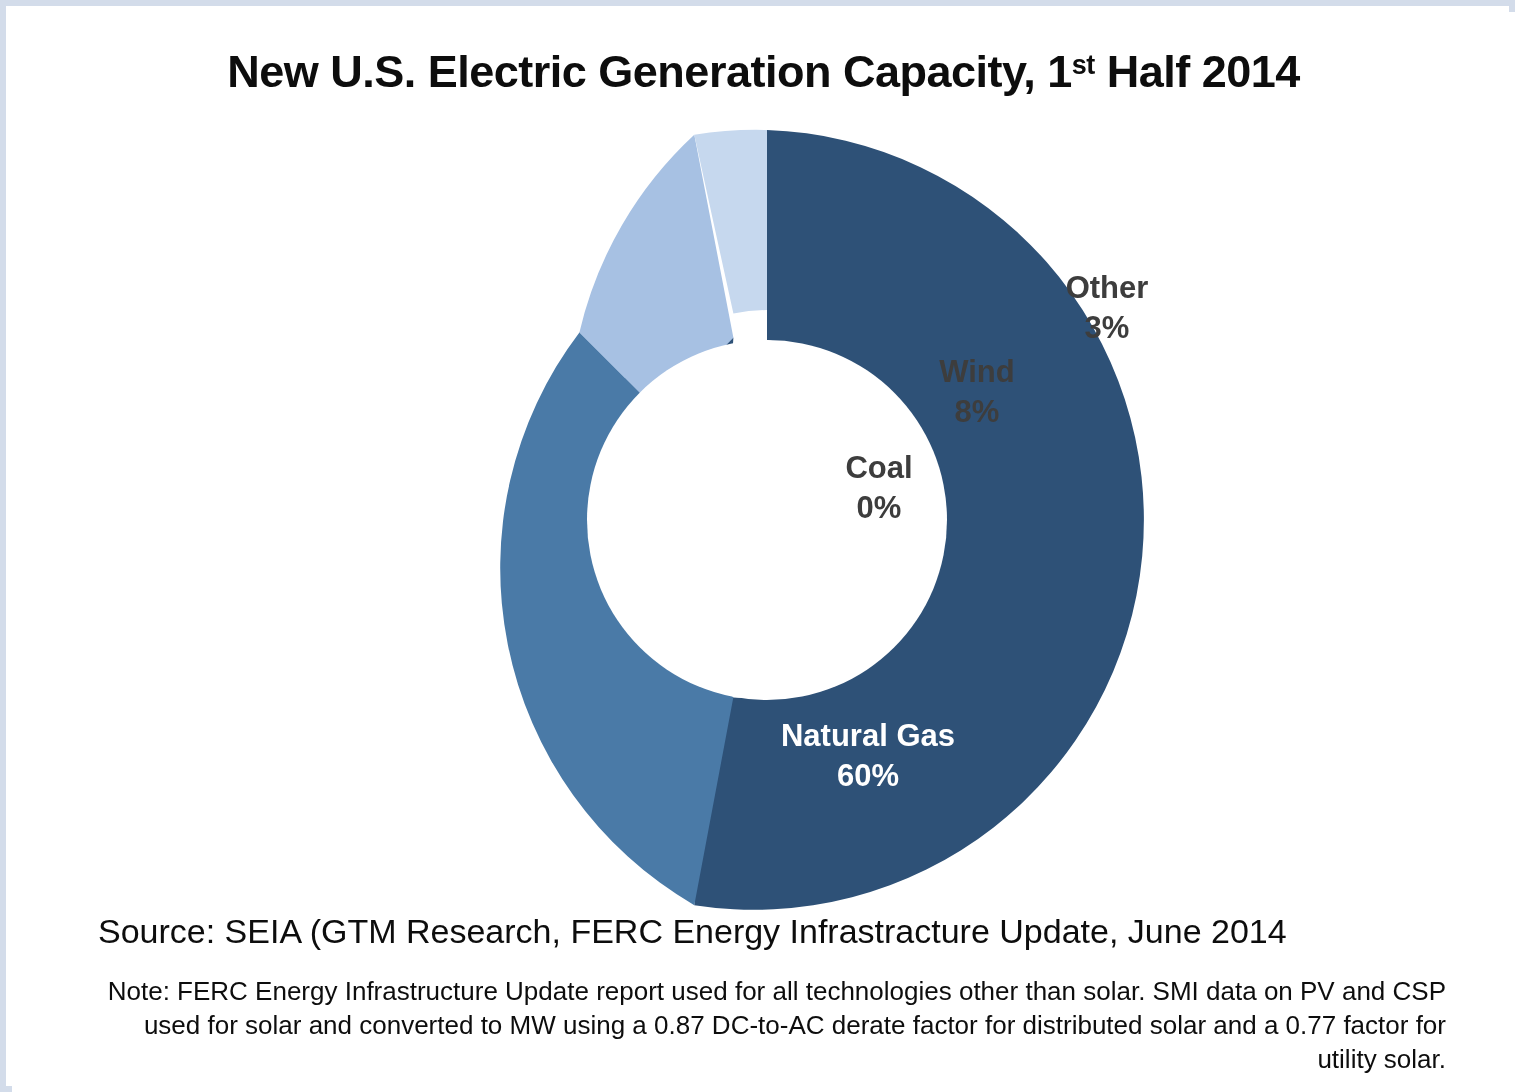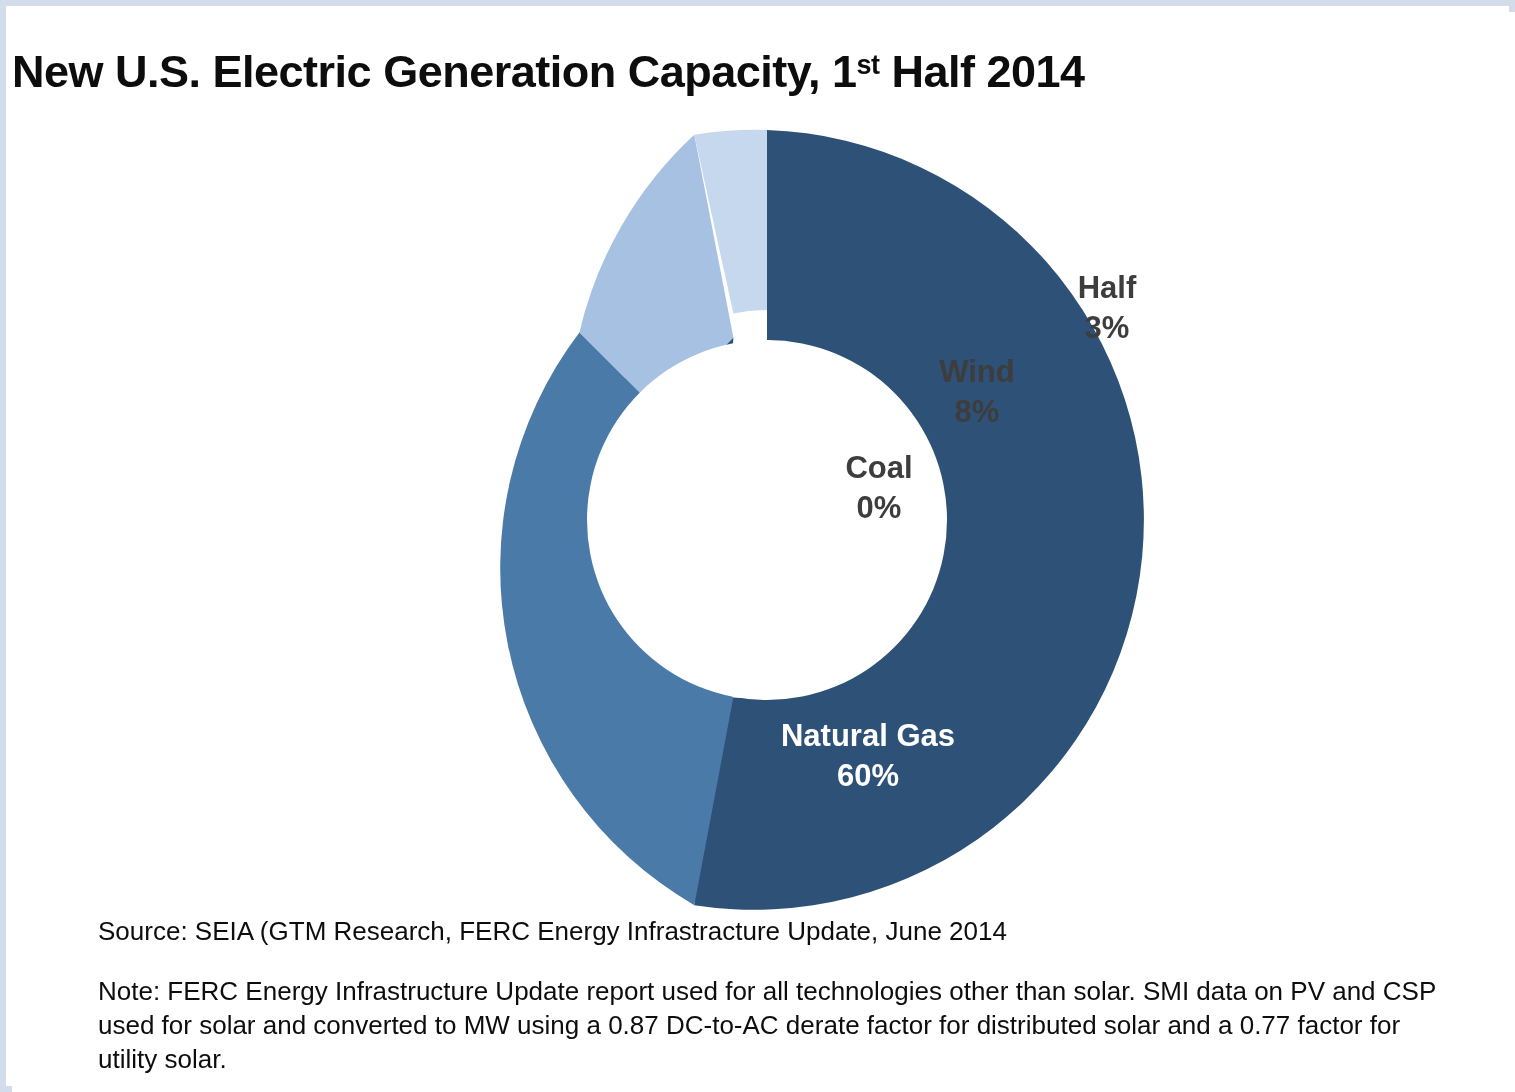--- a/index.html
+++ b/index.html
@@ -34,20 +34,21 @@
     height: 1080px;
     background: #ffffff;
   }
 
   
   .chart-title {
     position: absolute;
     left: 0;
     top: 34px;
     width: 1503px;
+    text-align: center;
     font-family: "Liberation Sans", sans-serif;
     font-weight: bold;
     font-size: 45px;
     letter-spacing: -0.5px;
     color: #0d0d0d;
     white-space: nowrap;
   }
   .chart-title .sup {
     font-size: 27px;
     vertical-align: 13px;
@@ -94,33 +95,34 @@
   .lbl-wind    { left: 506px; top: 232px; width: 208px; }
   .lbl-other   { left: 651px; top: 148px; width: 178px; }
 
   
   .source-text {
     position: absolute;
     left: 86px;
     top: 902px;
     width: 1340px;
     font-family: "Liberation Sans", sans-serif;
-    font-size: 26px;
+    font-size: 34px;
     line-height: 34px;
     color: #0d0d0d;
   }
   .note-text {
     position: absolute;
     left: 86px;
     top: 962px;
     width: 1348px;
     font-family: "Liberation Sans", sans-serif;
     font-size: 26px;
     line-height: 34px;
     color: #0d0d0d;
+    text-align: right;
   }
 </style>
 </head>
 <body>
 
 <div class="page-frame">
   <div class="slide">
 
     <div class="chart-title"><span>New U.S. Electric Generation Capacity, 1</span><span class="sup">st</span><span> Half 2014</span></div>
 
@@ -170,21 +172,21 @@
         <span class="lbl-name">Coal</span>
         <span class="lbl-val">0%</span>
       </div>
 
       <div class="slice-label lbl-dark lbl-wind">
         <span class="lbl-name">Wind</span>
         <span class="lbl-val">8%</span>
       </div>
 
       <div class="slice-label lbl-dark lbl-other">
-        <span class="lbl-name">Half</span>
+        <span class="lbl-name">Other</span>
         <span class="lbl-val">3%</span>
       </div>
     </div>
 
     <div class="source-text">Source: SEIA (GTM Research, FERC Energy Infrastracture Update, June 2014</div>
     <div class="note-text">Note: FERC Energy Infrastructure Update report used for all technologies other than solar. SMI data on PV and CSP used for solar and converted to MW using a 0.87 DC-to-AC derate factor for distributed solar and a 0.77 factor for utility solar.</div>
 
   </div>
 </div>
 

